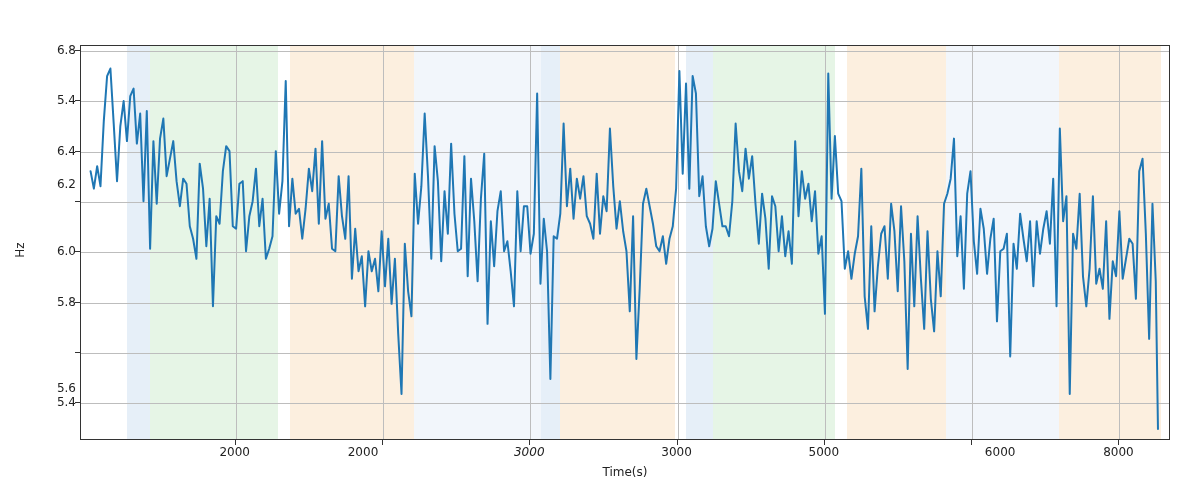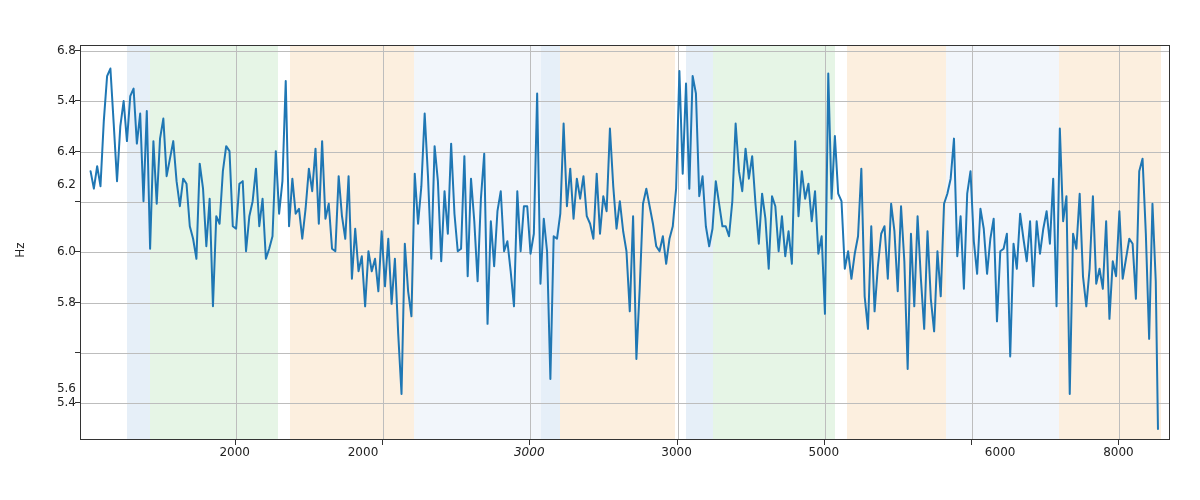--- a/index.html
+++ b/index.html
@@ -136,20 +136,21 @@
       <div class="vgrid" style="left: 596.554px;"></div>
       <div class="vgrid" style="left: 743.851px;"></div>
       <div class="vgrid" style="left: 891.149px;"></div>
       <div class="vgrid" style="left: 1038.45px;"></div>
       <svg class="line" id="svgline" preserveAspectRatio="none" viewBox="0 0 1090 395">
       <polyline id="poly" points="9.57,125.80 12.89,143.41 16.20,120.76 19.52,140.89 22.83,75.48 26.15,30.19 29.46,22.64 32.77,77.99 36.09,135.86 39.40,80.51 42.72,55.35 46.03,95.61 49.34,50.32 52.66,42.77 55.97,98.12 59.29,67.93 62.60,155.99 65.92,65.41 69.23,203.79 72.54,95.61 75.86,158.50 79.17,93.09 82.49,72.96 85.80,130.83 89.11,113.22 92.43,95.61 95.74,135.86 99.06,161.02 102.37,133.34 105.69,138.38 109.00,181.15 112.31,193.73 115.63,213.85 118.94,118.25 122.26,143.41 125.57,201.27 128.89,153.47 132.20,261.66 135.51,171.08 138.83,178.63 142.14,125.80 145.46,100.64 148.77,105.67 152.08,181.15 155.40,183.66 158.71,138.38 162.03,135.86 165.34,206.31 168.66,171.08 171.97,155.99 175.28,123.28 178.60,181.15 181.91,153.47 185.23,213.85 188.54,203.79 191.85,191.21 195.17,105.67 198.48,168.57 201.80,135.86 205.11,35.22 208.43,181.15 211.74,133.34 215.05,168.57 218.37,163.54 221.68,193.73 225.00,163.54 228.31,123.28 231.63,145.92 234.94,103.15 238.25,178.63 241.57,95.61 244.88,173.60 248.20,158.50 251.51,203.79 254.82,206.31 258.14,130.83 261.45,171.08 264.77,193.73 268.08,130.83 271.40,233.98 274.71,183.66 278.02,226.43 281.34,211.34 284.65,261.66 287.97,206.31 291.28,226.43 294.59,213.85 297.91,246.56 301.22,186.18 304.54,241.53 307.85,193.73 311.17,259.14 314.48,213.85 317.79,289.33 321.11,349.71 324.42,198.76 327.74,246.56 331.05,271.72 334.36,128.31 337.68,178.63 340.99,140.89 344.31,67.93 347.62,130.83 350.94,213.85 354.25,100.64 357.56,135.86 360.88,216.37 364.19,145.92 367.51,188.69 370.82,98.12 374.14,168.57 377.45,206.31 380.76,203.79 384.08,110.70 387.39,231.46 390.71,133.34 394.02,176.11 397.33,236.50 400.65,153.47 403.96,108.18 407.28,279.27 410.59,176.11 413.91,221.40 417.22,166.05 420.53,145.92 423.85,206.31 427.16,196.24 430.48,226.43 433.79,261.66 437.10,145.92 440.42,206.31 443.73,161.02 447.05,161.02 450.36,208.82 453.68,188.69 456.99,47.80 460.30,239.01 463.62,173.60 466.93,206.31 470.25,334.62 473.56,191.21 476.88,193.73 480.19,168.57 483.50,77.99 486.82,161.02 490.13,123.28 493.45,173.60 496.76,133.34 500.07,153.47 503.39,130.83 506.70,171.08 510.02,178.63 513.33,193.73 516.65,128.31 519.96,188.69 523.27,150.96 526.59,166.05 529.90,83.03 533.22,140.89 536.53,183.66 539.84,155.99 543.16,186.18 546.47,206.31 549.79,266.69 553.10,171.08 556.42,314.49 559.73,244.04 563.04,158.50 566.36,143.41 569.67,161.02 572.99,178.63 576.30,201.27 579.61,206.31 582.93,191.21 586.24,218.89 589.56,193.73 592.87,181.15 596.19,143.41 599.50,25.16 602.81,128.31 606.13,37.74 609.44,143.41 612.76,30.19 616.07,47.80 619.39,150.96 622.70,130.83 626.01,181.15 629.33,201.27 632.64,183.66 635.96,135.86 639.27,158.50 642.58,181.15 645.90,181.15 649.21,191.21 652.53,155.99 655.84,77.99 659.16,125.80 662.47,145.92 665.78,103.15 669.10,133.34 672.41,110.70 675.73,158.50 679.04,198.76 682.35,148.44 685.67,173.60 688.98,223.92 692.30,150.96 695.61,161.02 698.93,206.31 702.24,171.08 705.55,211.34 708.87,186.18 712.18,218.89 715.50,95.61 718.81,171.08 722.13,125.80 725.44,153.47 728.75,138.38 732.07,176.11 735.38,145.92 738.70,208.82 742.01,191.21 745.32,269.20 748.64,27.68 751.95,153.47 755.27,90.57 758.58,148.44 761.90,155.99 765.21,223.92 768.52,206.31 771.84,233.98 775.15,208.82 778.47,191.21 781.78,123.28 785.09,251.59 788.41,284.30 791.72,181.15 795.04,266.69 798.35,221.40 801.67,188.69 804.98,181.15 808.29,233.98 811.61,158.50 814.92,186.18 818.24,246.56 821.55,161.02 824.86,216.37 828.18,324.55 831.49,188.69 834.81,261.66 838.12,171.08 841.44,233.98 844.75,284.30 848.06,186.18 851.38,254.11 854.69,286.82 858.01,206.31 861.32,251.59 864.64,158.50 867.95,148.44 871.26,133.34 874.58,93.09 877.89,211.34 881.21,171.08 884.52,244.04 887.83,148.44 891.15,125.80 894.46,196.24 897.78,228.95 901.09,163.54 904.41,183.66 907.72,228.95 911.03,193.73 914.35,173.60 917.66,276.75 920.98,206.31 924.29,203.79 927.60,188.69 930.92,311.97 934.23,198.76 937.55,223.92 940.86,168.57 944.18,193.73 947.49,216.37 950.80,176.11 954.12,241.53 957.43,176.11 960.75,208.82 964.06,183.66 967.38,166.05 970.69,198.76 974.00,133.34 977.32,261.66 980.63,83.03 983.95,176.11 987.26,150.96 990.57,349.71 993.89,188.69 997.20,203.79 1000.52,148.44 1003.83,231.46 1007.15,261.66 1010.46,223.92 1013.77,150.96 1017.09,239.01 1020.40,223.92 1023.72,244.04 1027.03,176.11 1030.34,274.24 1033.66,216.37 1036.97,231.46 1040.29,166.05 1043.60,233.98 1046.92,213.85 1050.23,193.73 1053.54,198.76 1056.86,254.11 1060.17,125.80 1063.49,113.22 1066.80,188.69 1070.11,294.36 1073.43,158.50 1076.74,236.50 1078.95,384.94"></polyline>
     </svg>
     </div>
 
   <div class="ylabel">Hz</div>
+  <div class="xlabel">Time(s)</div>
 <div class="ytick" style="top: 402.261px;">5.4</div>
     <div class="tickmark y" style="top: 402.261px;"></div>
     <div class="ytick" style="top: 351.943px; margin-top: 36px;">5.6</div>
     <div class="tickmark y" style="top: 351.943px;"></div>
     <div class="ytick" style="top: 301.624px;">5.8</div>
     <div class="tickmark y" style="top: 301.624px;"></div>
     <div class="ytick" style="top: 251.306px;">6.0</div>
     <div class="tickmark y" style="top: 251.306px;"></div>
     <div class="ytick" style="top: 184px;">6.2</div>
     <div class="tickmark y" style="top: 200.987px;"></div>

